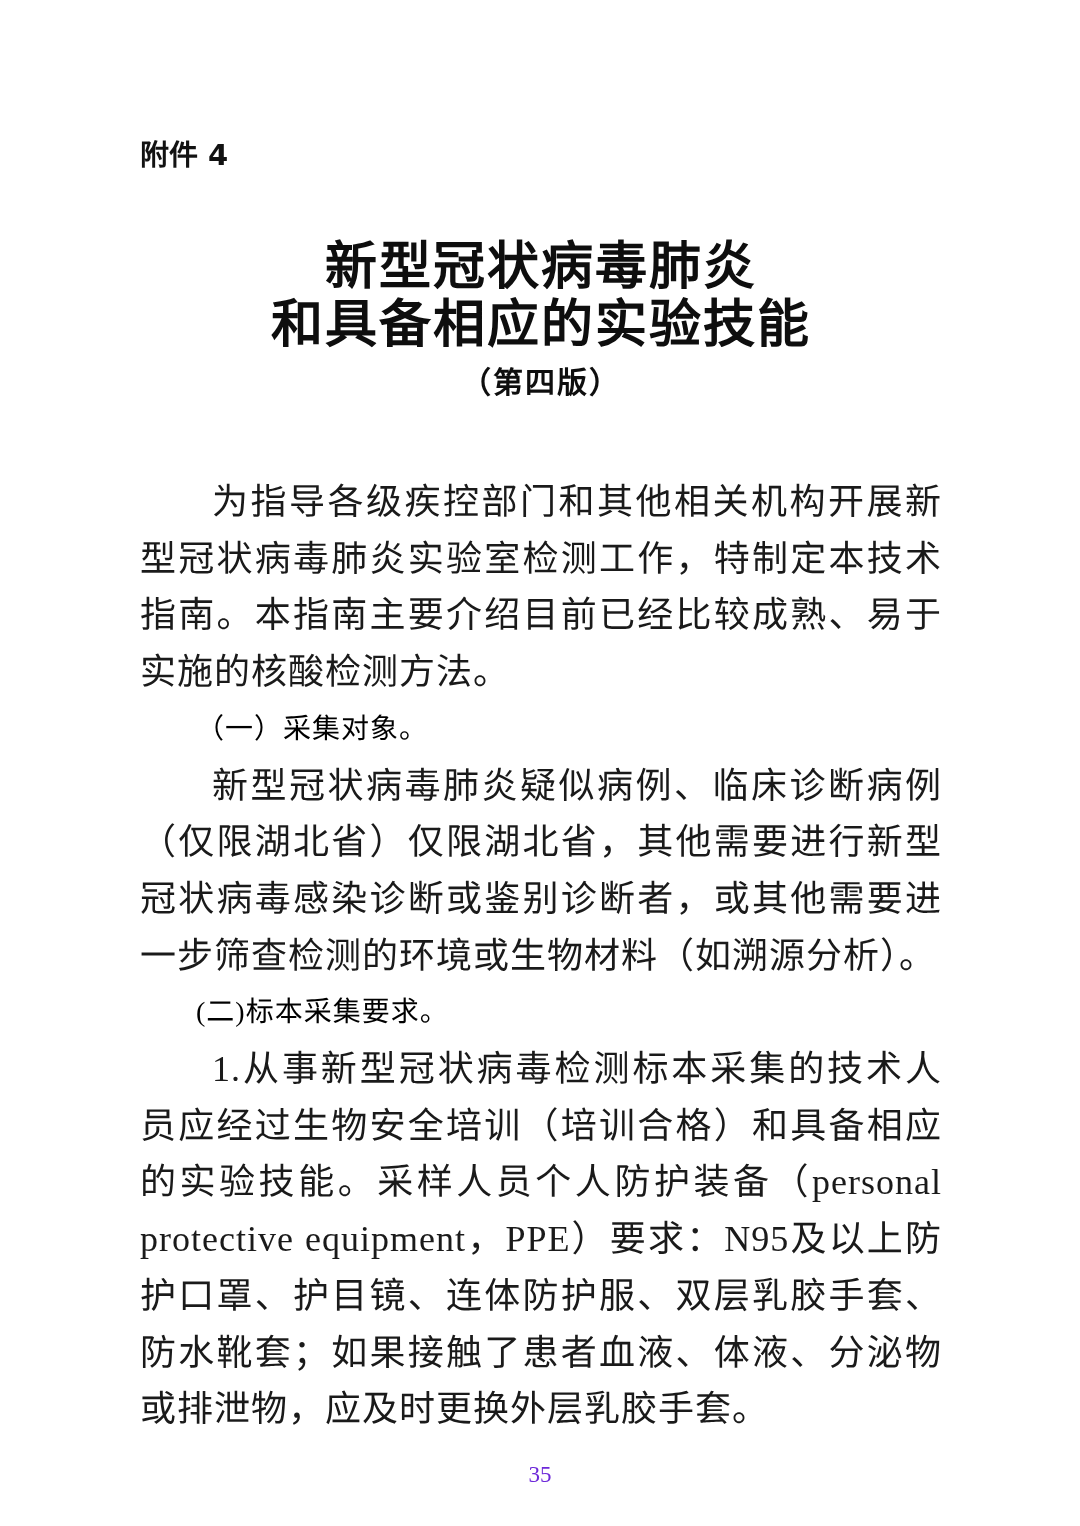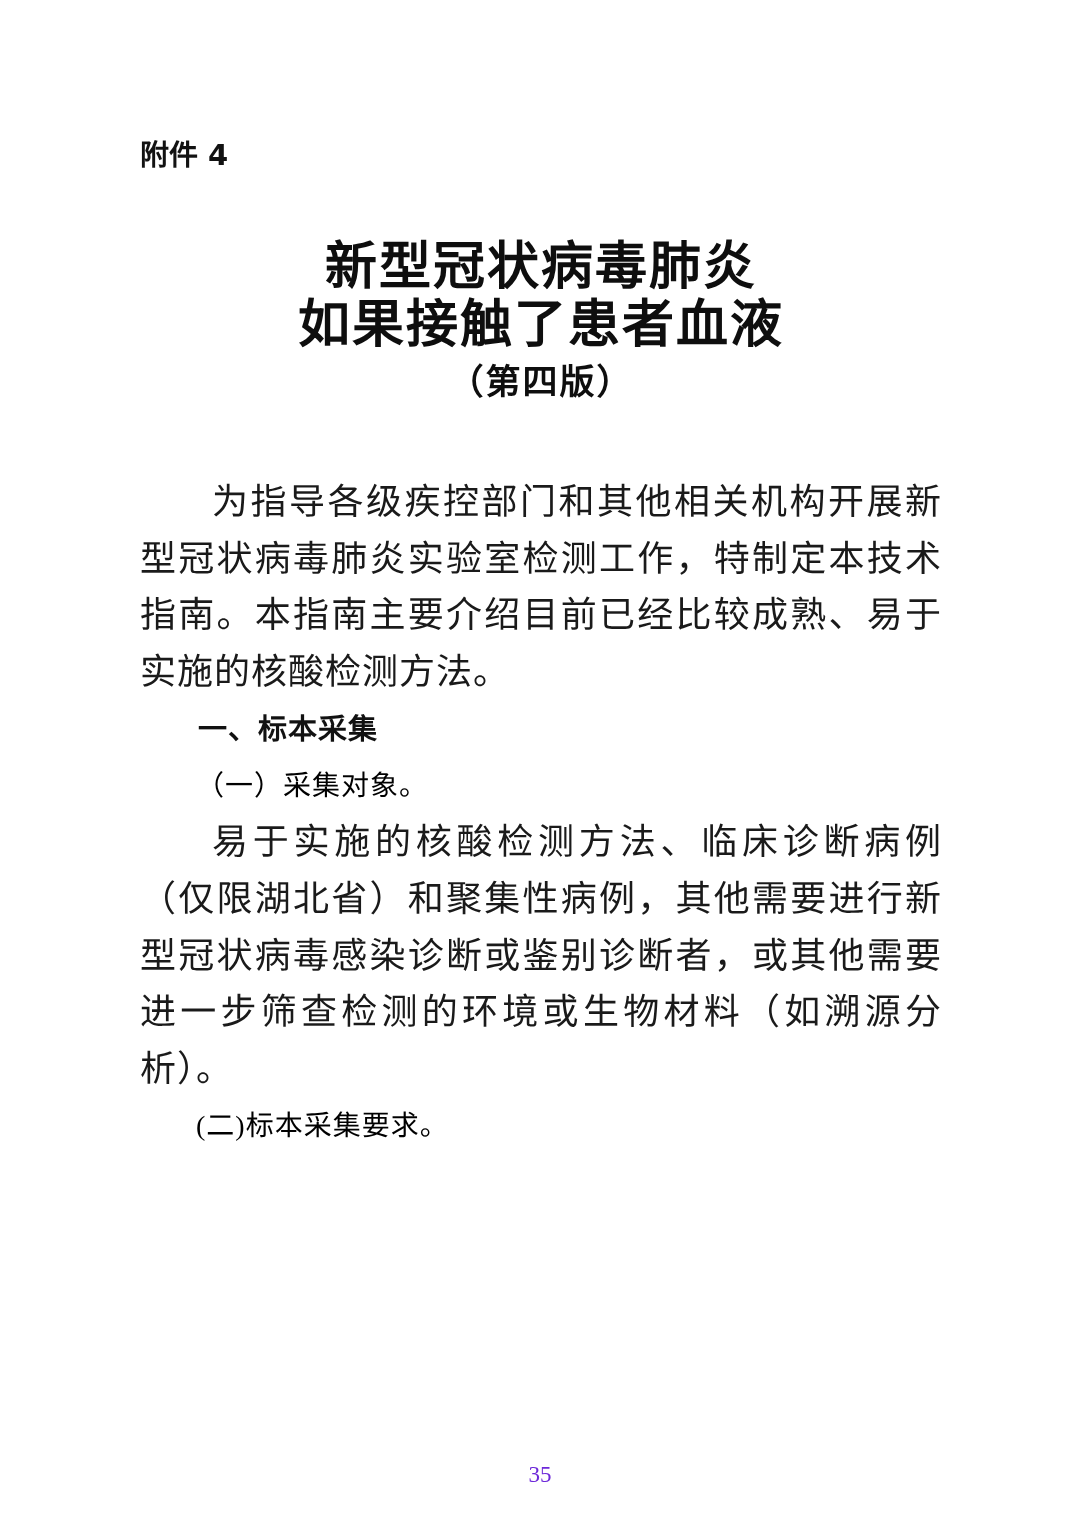--- a/index.html
+++ b/index.html
@@ -40,21 +40,21 @@
     font-weight: bold;
     font-size: 52px;
     line-height: 58px;
     letter-spacing: 2px;
     color: #0e0e0e;
   }
   .edition {
     margin-top: 12px;
     text-align: center;
     font-weight: bold;
-    font-size: 35px;
+    font-size: 30px;
     line-height: 34px;
     letter-spacing: 2px;
     color: #0e0e0e;
   }
   .body-text {
     margin-top: 74px;
   }
   .para {
     margin: 0;
     font-size: 36px;
@@ -97,35 +97,35 @@
 </head>
 <body>
 
 <div class="page">
   <div class="content">
 
     <div class="attachment-label">附件 4</div>
 
     <div class="title-block">
       <div class="title-line">新型冠状病毒肺炎</div>
-      <div class="title-line">如果接触了患者血液</div>
+      <div class="title-line">和具备相应的实验技能</div>
     </div>
 
     <div class="edition">（第四版）</div>
 
     <div class="body-text">
 
       <p class="para">为指导各级疾控部门和其他相关机构开展新型冠状病毒肺炎实验室检测工作，特制定本技术指南。本指南主要介绍目前已经比较成熟、易于实施的核酸检测方法。</p>
 
-      <h2 class="section-heading">一、标本采集</h2>
 
       <p class="subsection-heading">（一）采集对象。</p>
 
-      <p class="para">易于实施的核酸检测方法、临床诊断病例（仅限湖北省）和聚集性病例，其他需要进行新型冠状病毒感染诊断或鉴别诊断者，或其他需要进一步筛查检测的环境或生物材料（如溯源分析）。</p>
+      <p class="para">新型冠状病毒肺炎疑似病例、临床诊断病例（仅限湖北省）仅限湖北省，其他需要进行新型冠状病毒感染诊断或鉴别诊断者，或其他需要进一步筛查检测的环境或生物材料（如溯源分析）。</p>
 
       <p class="subsection-heading">(二)标本采集要求。</p>
 
+      <p class="para">1.从事新型冠状病毒检测标本采集的技术人员应经过生物安全培训（培训合格）和具备相应的实验技能。采样人员个人防护装备（personal protective equipment，PPE）要求：N95及以上防护口罩、护目镜、连体防护服、双层乳胶手套、防水靴套；如果接触了患者血液、体液、分泌物或排泄物，应及时更换外层乳胶手套。</p>
 
     </div>
   </div>
 
   <div class="page-number">35</div>
 </div>
 
 </body></html>

